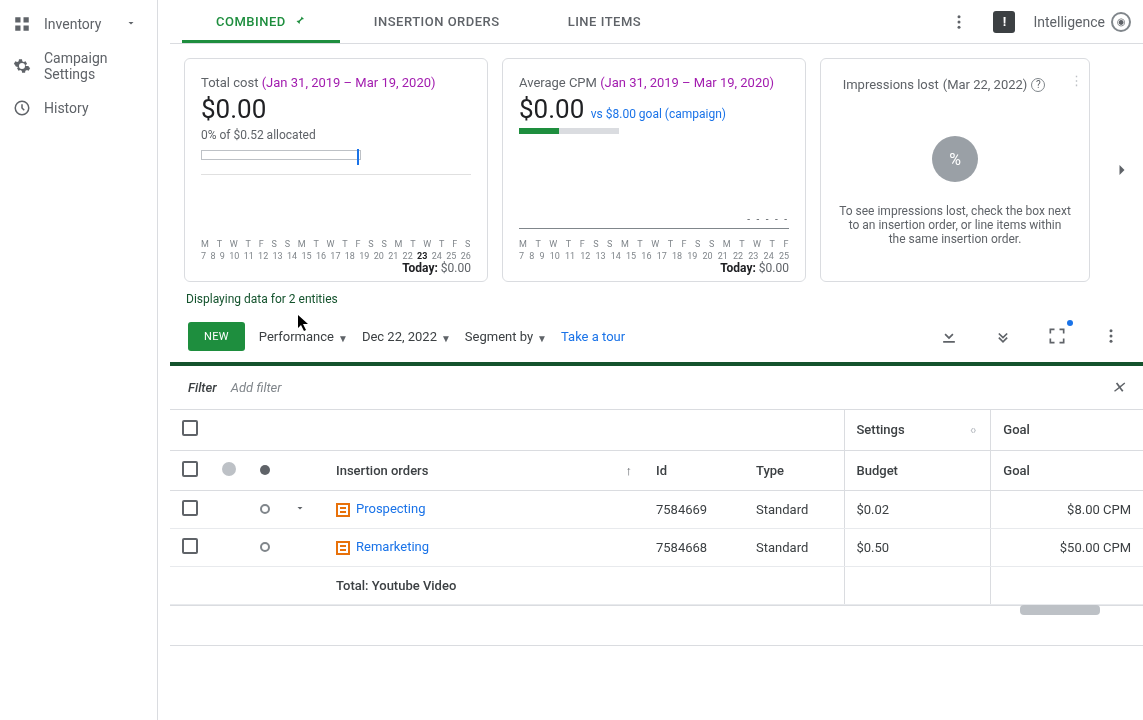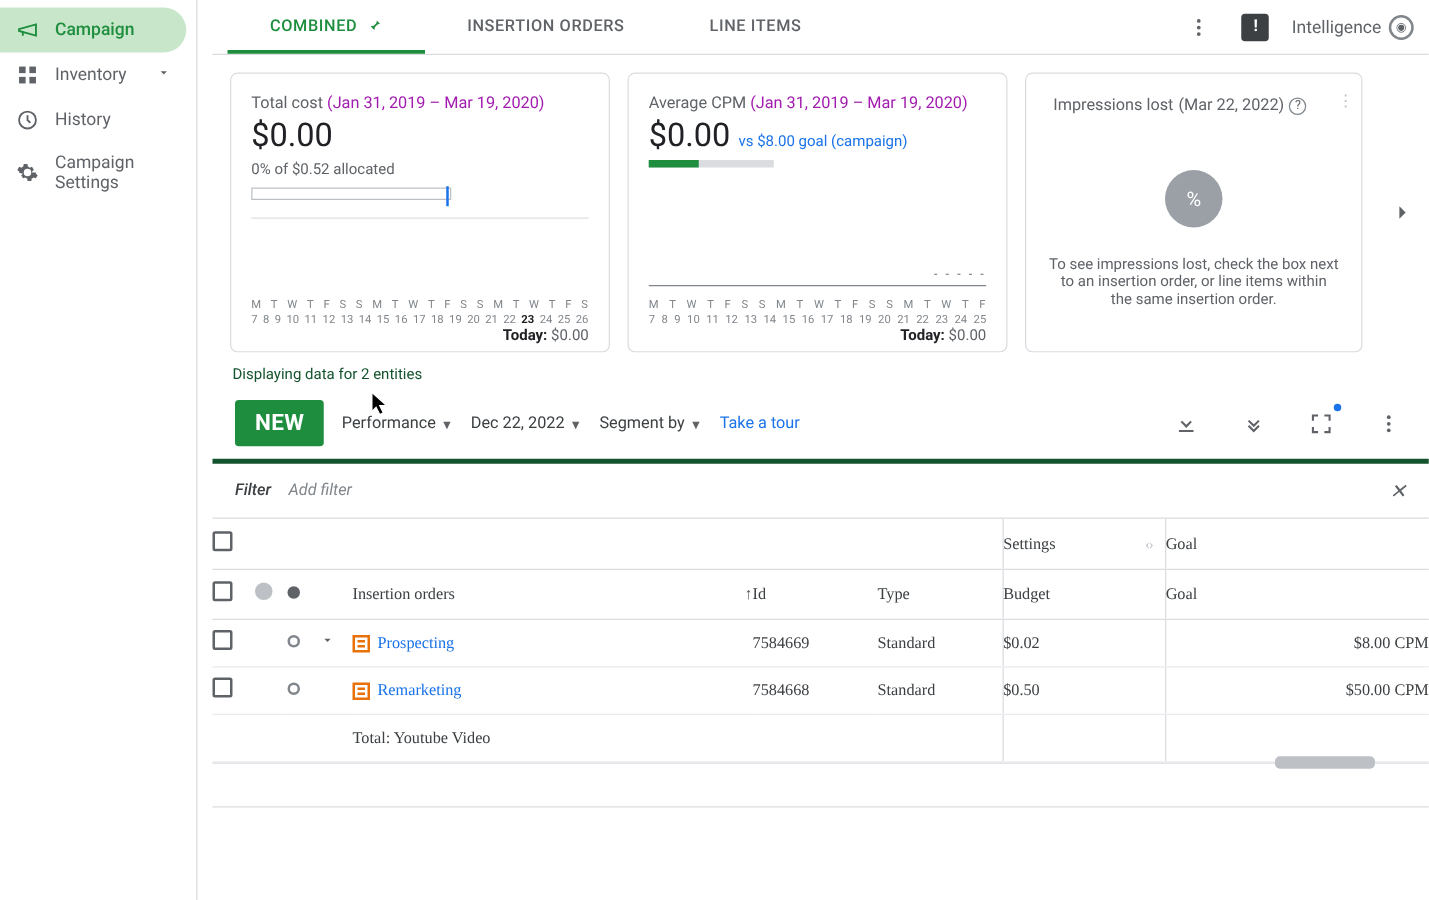--- a/index.html
+++ b/index.html
@@ -55,37 +55,37 @@
   .pct-circle { width: 46px; height: 46px; background: #9aa0a6; border-radius: 50%; display:flex; align-items:center; justify-content:center; color:#fff; font-size:16px; margin-top: 36px; }
   .impr-text { font-size: 12px; color: #5f6368; margin-top: 22px; padding: 0 2px; }
   .card-menu { position: absolute; top: 14px; right: 6px; color: #bdc1c6; cursor: pointer; }
   .row-arrow { display: flex; align-items: center; justify-content: center; width: 36px; align-self:center; }
   .row-arrow-btn { width: 26px; height: 26px; display:flex; align-items:center; justify-content:center; cursor:pointer; color:#5f6368; }
   
   .display-text { padding: 10px 0 0 16px; font-size: 12px; color: #14532d; }
   
   
   .toolbar { display: flex; align-items: center; padding: 14px 16px 10px 18px; gap: 14px; }
-  .new-btn { background: #1e8e3e; color: #fff; font-weight: 700; padding: 8px 16px; border-radius: 3px; font-size: 18px; cursor: pointer; letter-spacing: 0.3px; }
+  .new-btn { background: #1e8e3e; color: #fff; font-weight: 400; padding: 8px 16px; border-radius: 3px; font-size: 11px; cursor: pointer; letter-spacing: 0.3px; }
   .dropdown { display: flex; align-items: flex-end; gap: 4px; cursor: pointer; font-size: 13px; color: #3c4043; }
   .dropdown .arr { font-size: 10px; color: #5f6368; }
   .tour-link { color: #1a73e8; cursor: pointer; font-size: 13px; }
   .tool-right { margin-left: auto; display: flex; gap: 22px; align-items: center; }
   .tool-right .icon-btn { position: relative; }
   .blue-dot { position:absolute; top:0; right:0; width:6px; height:6px; background:#1a73e8; border-radius:50%; }
   
   
   .filter-bar { border-top: 4px solid #14532d; border-bottom: 1px solid #dadce0; padding: 12px 18px; display: flex; align-items: center; font-style: italic; }
   .filter-label { font-weight: 500; font-size: 13px; color: #3c4043; margin-right: 14px; }
   .add-filter { font-size: 13px; color: #80868b; cursor: pointer; }
   .close-btn { margin-left: auto; cursor: pointer; color: #5f6368; font-size: 16px; }
   
   
   .table { width: 100%; border-collapse: collapse; }
-  .table th, .table td { text-align: left; padding: 8px 0; font-size: 13px; white-space: nowrap; font-family: Liberation Serif, serif; }
+  .table th, .table td { text-align: left; padding: 8px 12px; font-size: 13px; white-space: nowrap; }
   .group-header-row th { border-top: none; border-bottom: 1px solid #dadce0; font-weight:500; height: 40px; }
   .col-header-row th { border-bottom: 1px solid #dadce0; font-weight:500; color:#3c4043; height: 40px; }
   .group-border-left { border-left: 1px solid #dadce0; }
   .table tbody td { border-bottom: 1px solid #e8eaed; height: 38px; }
   .checkbox { width: 16px; height: 16px; border: 2px solid #5f6368; border-radius: 2px; display:inline-block; cursor:pointer; }
   .status-dot { width: 10px; height: 10px; border: 2px solid #80868b; border-radius: 50%; display:inline-block; margin:0 auto; }
   .info-dot { width: 14px; height: 14px; background: #bdc1c6; border-radius:50%; display:inline-block; }
   .io-icon { width: 14px; height: 14px; border: 2px solid #e8710a; display:inline-block; vertical-align:middle; margin-right:6px; position:relative; }
   .io-icon::before { content:""; position:absolute; left:2px; top:2px; right:2px; height:2px; background:#e8710a; }
   .io-icon::after { content:""; position:absolute; left:2px; top:6px; width:6px; height:2px; background:#e8710a; }
@@ -99,61 +99,52 @@
   .table-bottom { position:absolute; left:170px; right:0; top:645px; border-bottom:1px solid #dadce0; }
   .table-wrapper { border-bottom: 1px solid #dadce0; }
 
   
   .cursor-pointer { position:absolute; left: 297px; top: 314px; font-size: 14px; color: #000; pointer-events: none; }
 </style>
 </head>
 <body>
 
 <div class="sidebar">
-  <div class="sidebar-item active">
-    <span class="icon">
-      <svg width="18" height="18" viewBox="0 0 24 24" fill="none" stroke="#1e8e3e" stroke-width="2">
-          <path d="M3 11l18-5v12L3 13v-2z"></path>
-          <path d="M7 13v5"></path>
-        </svg>
-    </span>
-    <span>Campaign</span>
-  </div>
   <div class="sidebar-item">
     <span class="icon">
       <svg width="18" height="18" viewBox="0 0 24 24" fill="#5f6368">
           <rect x="3" y="3" width="7" height="7"></rect>
           <rect x="14" y="3" width="7" height="7"></rect>
           <rect x="3" y="14" width="7" height="7"></rect>
           <rect x="14" y="14" width="7" height="7"></rect>
         </svg>
     </span>
     <span>Inventory</span>
     <span class="chev">
       <svg width="12" height="12" viewBox="0 0 24 24" fill="#5f6368">
           <path d="M7 10l5 5 5-5z"></path>
         </svg>
     </span>
   </div>
   <div class="sidebar-item">
     <span class="icon">
+      <svg width="18" height="18" viewBox="0 0 24 24" fill="#5f6368">
+          <path d="M12 8a4 4 0 100 8 4 4 0 000-8zm9 4a7 7 0 01-.1 1.2l2 1.6-2 3.4-2.4-1a7 7 0 01-2 1.2l-.4 2.6h-4l-.4-2.6a7 7 0 01-2-1.2l-2.4 1-2-3.4 2-1.6A7 7 0 013 12c0-.4 0-.8.1-1.2l-2-1.6 2-3.4 2.4 1a7 7 0 012-1.2L8 3h4l.4 2.6a7 7 0 012 1.2l2.4-1 2 3.4-2 1.6c.1.4.2.8.2 1.2z"></path>
+        </svg>
+    </span>
+    <span>Campaign Settings</span>
+  </div>
+  <div class="sidebar-item">
+    <span class="icon">
       <svg width="18" height="18" viewBox="0 0 24 24" fill="none" stroke="#5f6368" stroke-width="2">
           <circle cx="12" cy="12" r="9"></circle>
           <path d="M12 7v5l3 3"></path>
         </svg>
     </span>
     <span>History</span>
-  </div>
-  <div class="sidebar-item">
-    <span class="icon">
-      <svg width="18" height="18" viewBox="0 0 24 24" fill="#5f6368">
-          <path d="M12 8a4 4 0 100 8 4 4 0 000-8zm9 4a7 7 0 01-.1 1.2l2 1.6-2 3.4-2.4-1a7 7 0 01-2 1.2l-.4 2.6h-4l-.4-2.6a7 7 0 01-2-1.2l-2.4 1-2-3.4 2-1.6A7 7 0 013 12c0-.4 0-.8.1-1.2l-2-1.6 2-3.4 2.4 1a7 7 0 012-1.2L8 3h4l.4 2.6a7 7 0 012 1.2l2.4-1 2 3.4-2 1.6c.1.4.2.8.2 1.2z"></path>
-        </svg>
-    </span>
-    <span>Campaign Settings</span>
   </div>
 </div>
 
 <div class="main">
 
   <div class="top-row">
     <div class="tabs">
       <div class="tab active">
         <span>COMBINED</span>
         <span class="pin">

